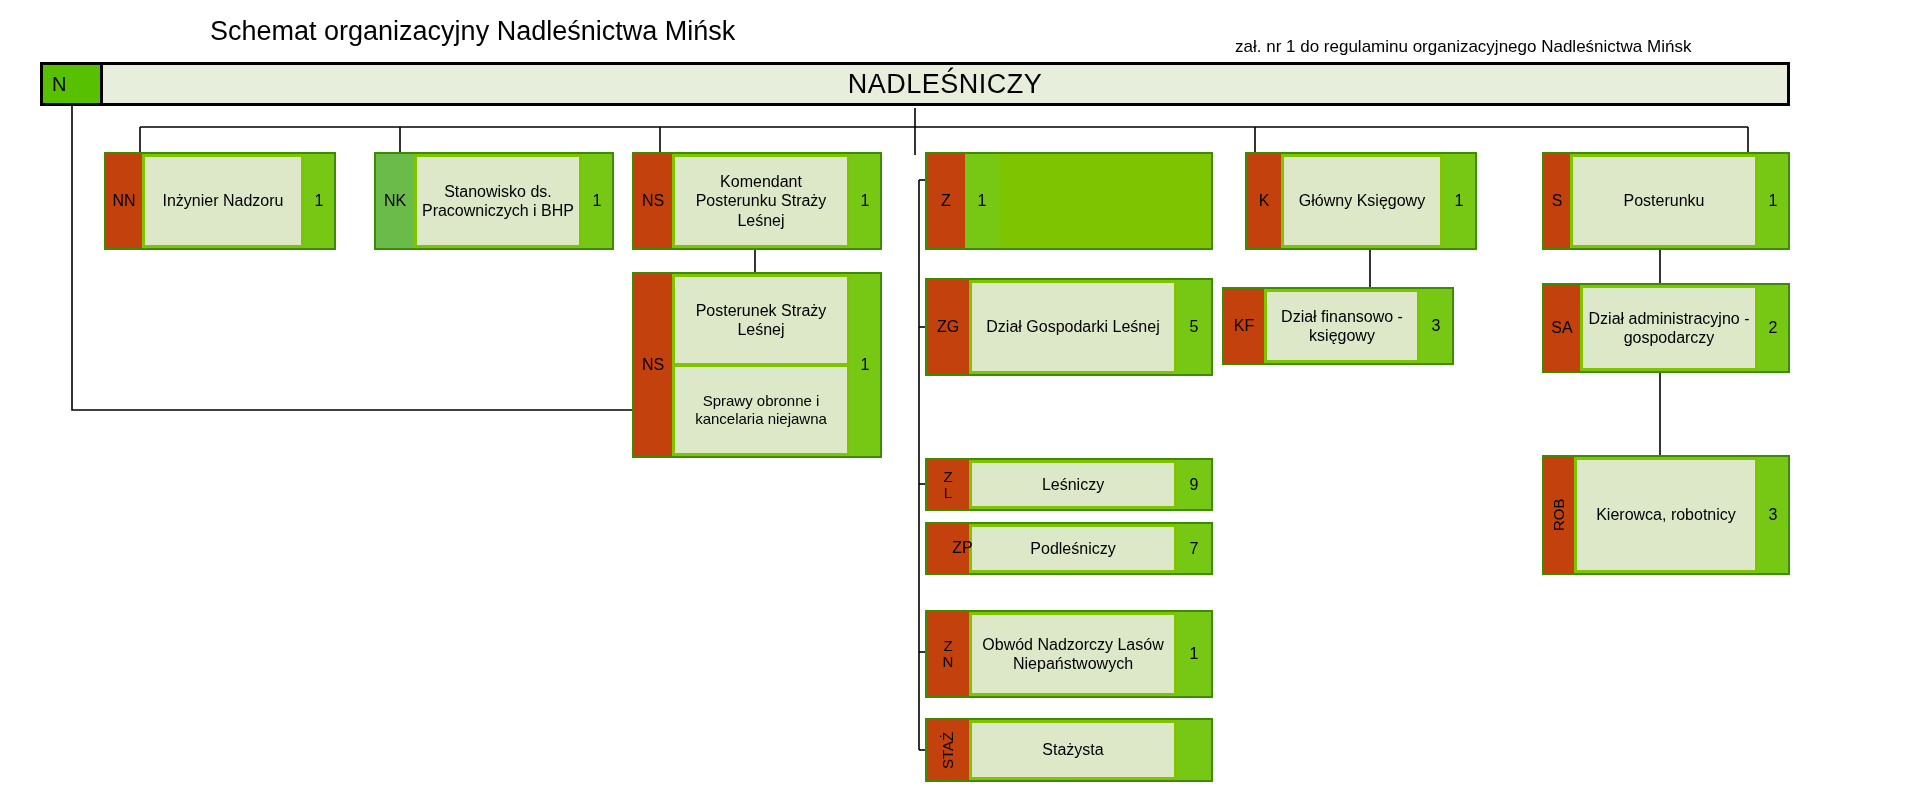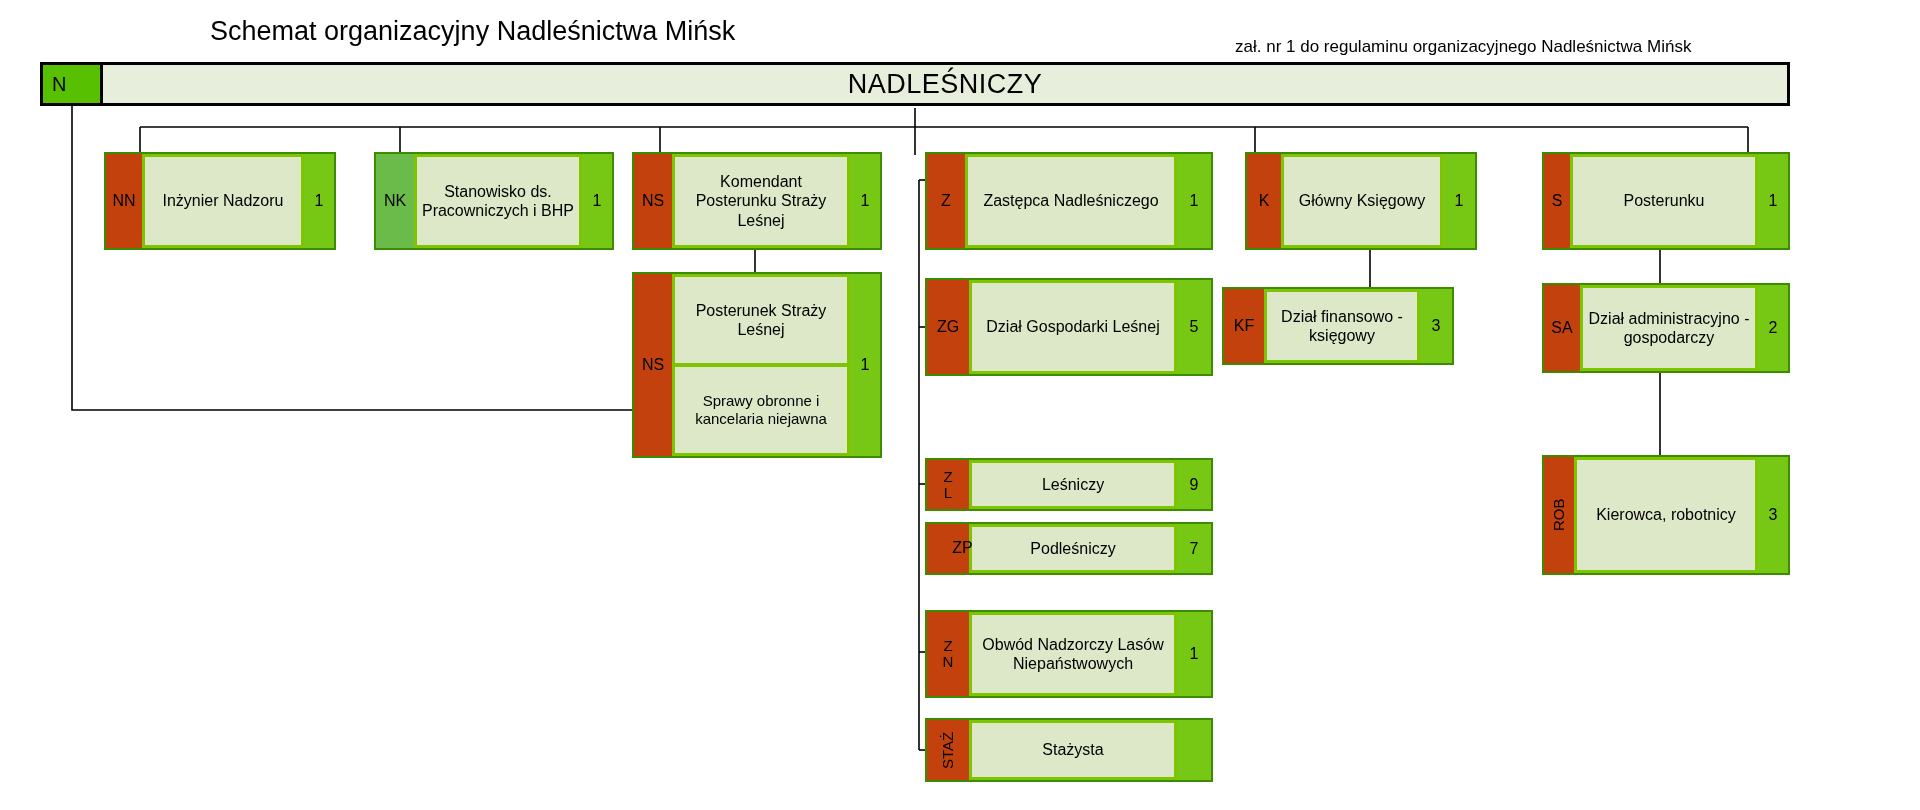--- a/index.html
+++ b/index.html
@@ -264,21 +264,20 @@
     <div class="code" style="width:38px;">NS</div>
     <div class="mid">
       <div class="label top">Posterunek Straży Leśnej</div>
       <div class="label bottom">Sprawy obronne i kancelaria niejawna</div>
     </div>
     <div class="count" style="width:30px;">1</div>
   </div>
 
   <div class="node" style="left:925px; top:152px; width:288px; height:98px;">
     <div class="code" style="width:38px;">Z</div>
-    <div class="label">Zastępca Nadleśniczego</div>
     <div class="count" style="width:34px;">1</div>
   </div>
 
   <div class="node" style="left:925px; top:278px; width:288px; height:98px;">
     <div class="code" style="width:42px;">ZG</div>
     <div class="label">Dział Gospodarki Leśnej</div>
     <div class="count" style="width:34px;">5</div>
   </div>
 
   <div class="node" style="left:925px; top:458px; width:288px; height:53px;">

